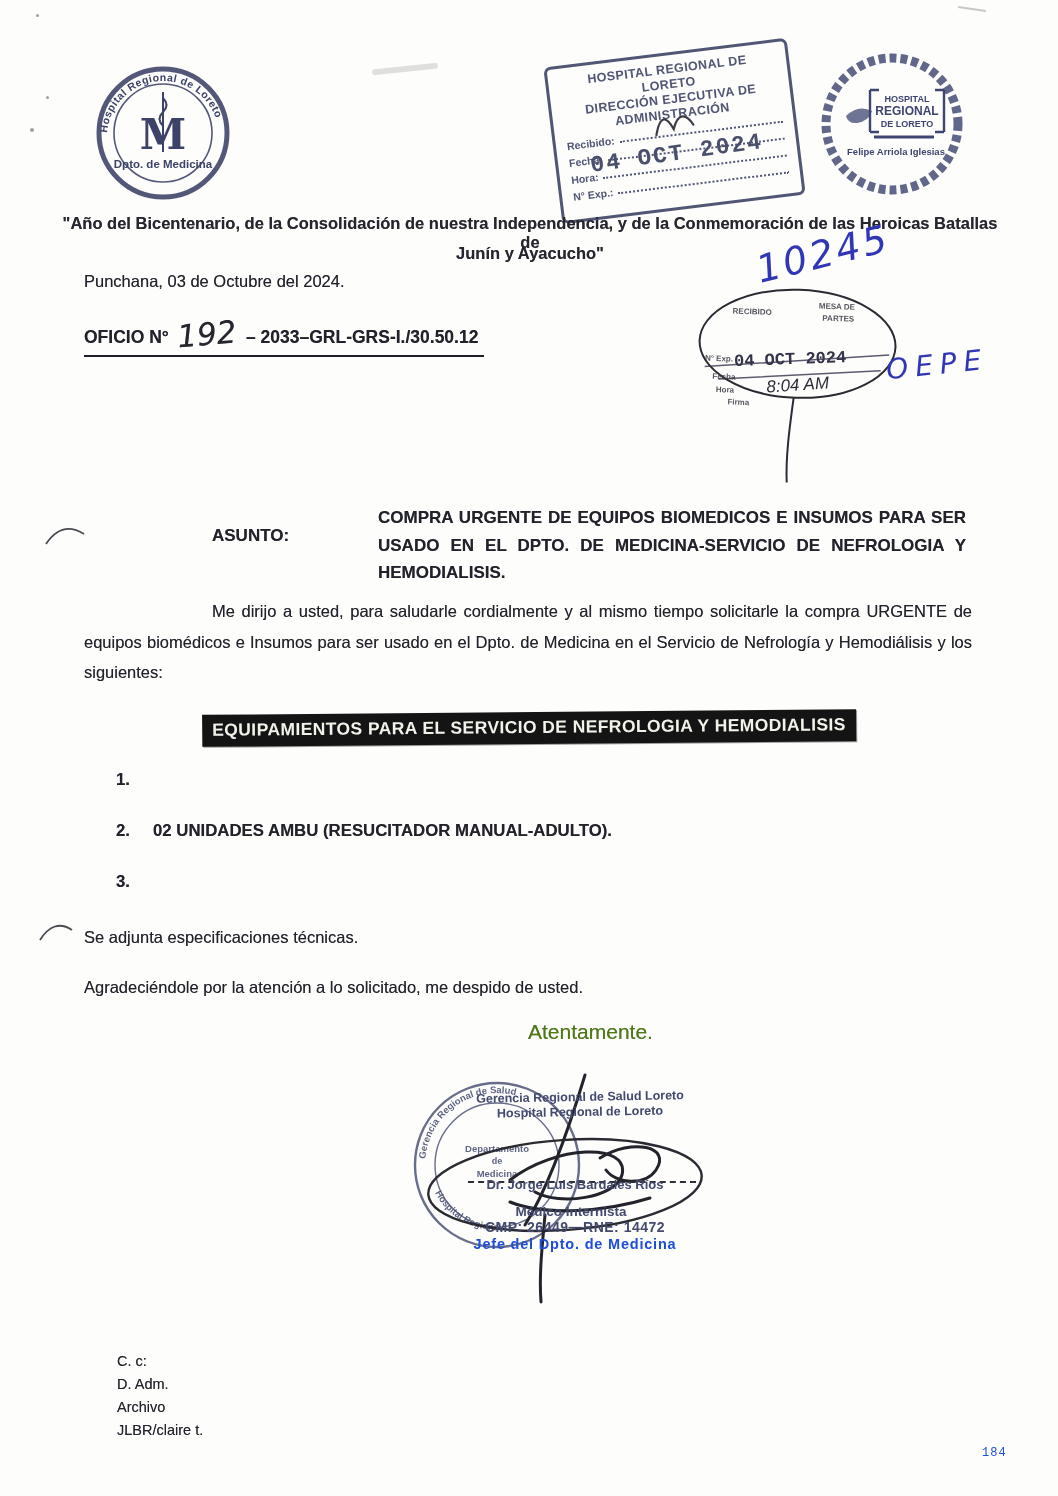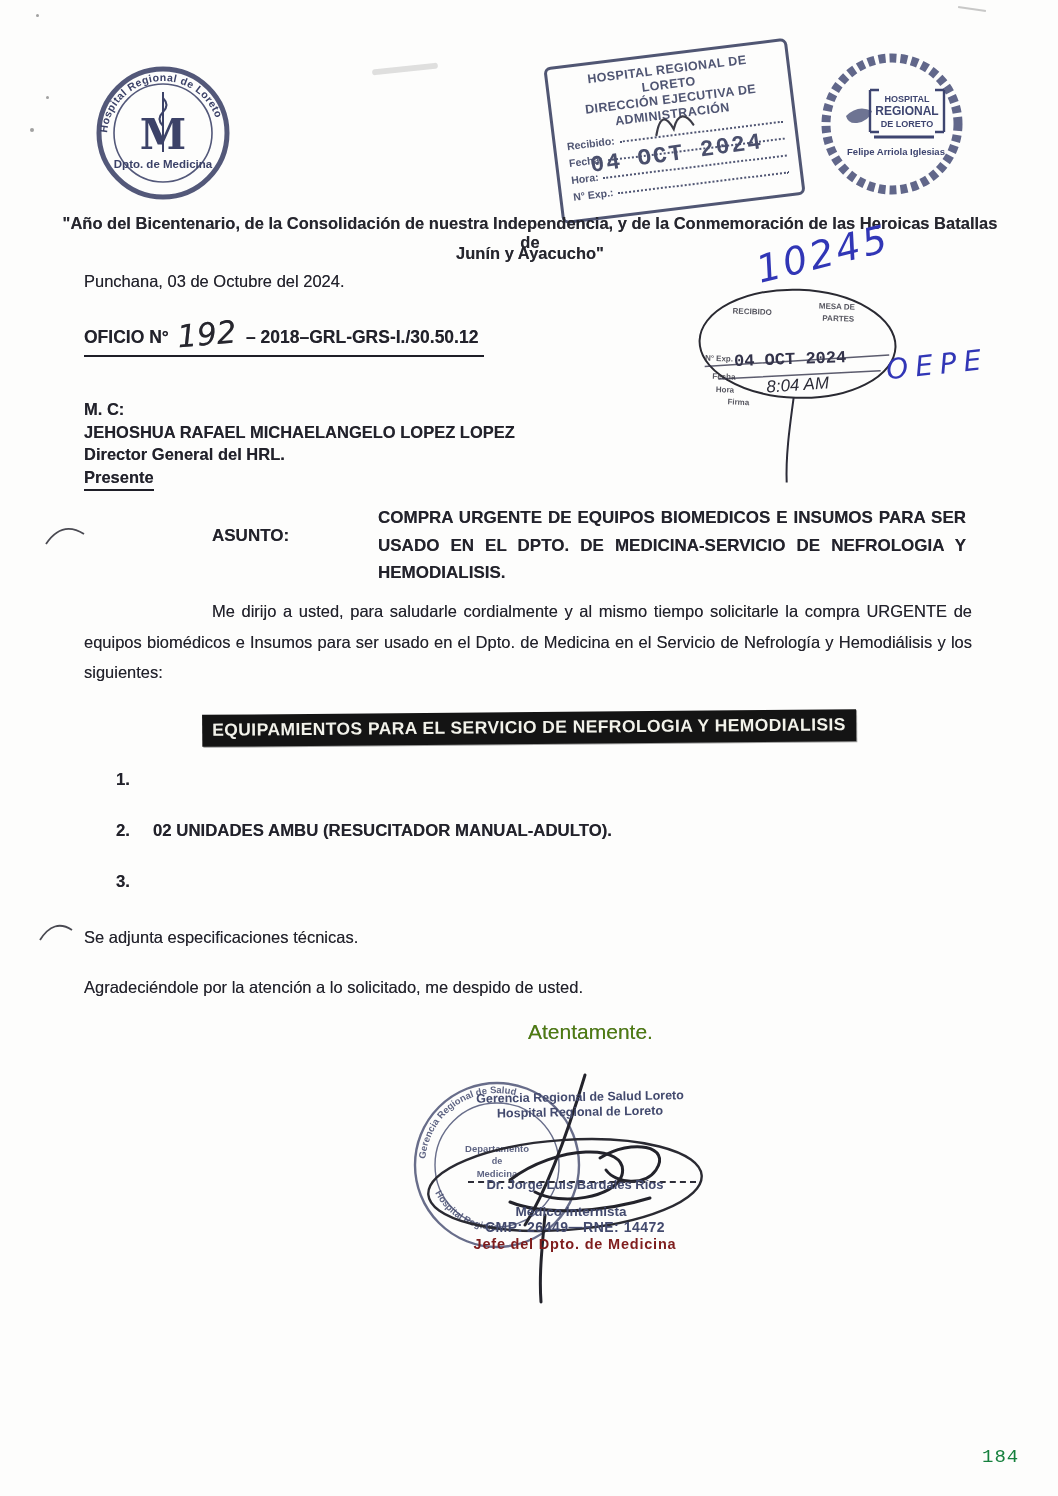--- a/index.html
+++ b/index.html
@@ -27,21 +27,21 @@
                  transform:translateX(-50%) rotate(-0.5deg);box-shadow:1px 1px 0 rgba(20,20,20,.4);}
   .list{width:870px;}
   .list-item{display:flex;gap:15px;font-size:16.8px;font-weight:700;margin-bottom:31px;}
   .list-num{width:22px;}
   .note{font-size:16.5px;}
   .valediction{font-size:21px;color:#4d7c0f;}
   .navy{color:#434a6e;}
   .sig-line{text-align:center;font-weight:700;}
   .dash-line{border-top:2.5px dashed #2e2e38;}
   .cc{font-size:14.5px;line-height:23px;}
-  .pagenum{font-family:"Liberation Mono",monospace;font-size:19px;letter-spacing:1px;color:#15803d;}
+  .pagenum{font-family:"Liberation Mono",monospace;font-size:12px;letter-spacing:1px;color:#1d4ed8;}
   
   .admin-stamp{width:245px;height:158px;border:3px solid #424868;border-radius:7px;
                transform:rotate(-7deg);color:#424868;padding:7px 11px;box-sizing:border-box;
                font-weight:700;opacity:.92;}
   .as-h{font-size:12.5px;letter-spacing:.4px;text-align:center;line-height:15px;}
   .as-row{display:flex;font-size:10.5px;margin-top:5px;align-items:flex-end;}
   .as-dots{flex:1;border-bottom:2px dotted #424868;margin:0 0 3px 5px;}
   .as-date{position:absolute;left:32px;top:86px;font-family:"Liberation Mono",monospace;
            font-size:23px;font-weight:700;letter-spacing:2px;transform:rotate(-1deg);
            color:#3b4160;white-space:nowrap;}
@@ -111,47 +111,41 @@
 
   <div class="abs quote typed" style="left:60px;top:214px;width:940px;">"Año del Bicentenario, de la Consolidación de nuestra Independencia, y de la Conmemoración de las Heroicas Batallas de</div>
   <div class="abs quote typed" style="left:60px;top:244px;width:940px;">Junín y Ayacucho"</div>
 
   <div class="abs hand registry" style="left:755px;top:232px;">10245</div>
 
   <div class="abs dateline typed" style="left:84px;top:272px;">Punchana, 03 de Octubre del 2024.</div>
 
   <div class="abs oficio typed" style="left:84px;top:314px;">
     <span class="oficio-underline">
-      <span>OFICIO N°</span><span class="hand-dark hand-num">192</span><span>– 2018–GRL-GRS-I./30.50.12</span>
+      <span>OFICIO N°</span><span class="hand-dark hand-num">192</span><span>– 2033–GRL-GRS-I./30.50.12</span>
     </span>
   </div>
 
   <svg class="abs" style="left:688px;top:278px;transform:rotate(2deg);" width="230" height="220" viewBox="0 0 230 220">
     <ellipse cx="108" cy="66" rx="98" ry="54" fill="none" stroke="#2a2a32" stroke-width="2"></ellipse>
     <text x="42" y="38" font-size="8" font-weight="bold" fill="#3a3a45" opacity=".85">RECIBIDO</text>
     <text x="128" y="30" font-size="8" font-weight="bold" fill="#3a3a45" opacity=".85">MESA DE</text>
     <text x="132" y="42" font-size="8" font-weight="bold" fill="#3a3a45" opacity=".85">PARTES</text>
     <text x="16" y="86" font-size="8" font-weight="bold" fill="#3a3a45" opacity=".85">N° Exp.</text>
     <text x="44" y="86" font-family="Liberation Mono,monospace" font-size="17" font-weight="bold" fill="#33334a" transform="rotate(-4 108 66)">04 OCT 2024</text>
     <path d="M16,92 L200,74 M30,104 L192,90" stroke="#33334a" stroke-width="1.5" fill="none" opacity=".8"></path>
     <text x="24" y="104" font-size="8" font-weight="bold" fill="#3a3a45" opacity=".85">Fecha</text>
     <text x="28" y="117" font-size="8" font-weight="bold" fill="#3a3a45" opacity=".85">Hora</text>
     <text x="40" y="129" font-size="8" font-weight="bold" fill="#3a3a45" opacity=".85">Firma</text>
     <text x="78" y="112" font-size="17" font-style="italic" fill="#2c2c38" transform="rotate(-6 115 105)">8:04 AM</text>
     <path d="M106,120 C103,150 100,178 102,205" stroke="#2c2c38" stroke-width="2" fill="none"></path>
   </svg>
 
   <div class="abs hand oepe" style="left:886px;top:348px;">OEPE</div>
 
-  <div class="abs typed" style="left:84px;top:398px;">
-    <div class="addr">M. C:</div>
-    <div class="addr">JEHOSHUA RAFAEL MICHAELANGELO LOPEZ LOPEZ</div>
-    <div class="addr">Director General del HRL.</div>
-    <div class="addr"><span class="presente">Presente</span></div>
-  </div>
 
   <svg class="abs" style="left:44px;top:520px;" width="44" height="30" viewBox="0 0 44 30">
     <path d="M2,24 Q18,0 40,14" stroke="#4a4a52" stroke-width="1.8" fill="none"></path>
   </svg>
 
   <div class="abs subj-label typed" style="left:212px;top:506px;">ASUNTO:</div>
   <div class="abs subj-text typed" style="left:378px;top:504px;">COMPRA URGENTE DE EQUIPOS BIOMEDICOS E INSUMOS PARA SER USADO EN EL DPTO. DE MEDICINA-SERVICIO DE NEFROLOGIA Y HEMODIALISIS.</div>
 
   <div class="abs body-par typed" style="left:84px;top:596px;">Me dirijo a usted,  para saludarle cordialmente y al mismo tiempo solicitarle la compra URGENTE de equipos biomédicos e Insumos para ser usado en el Dpto. de Medicina en el Servicio de Nefrología y Hemodiálisis y los siguientes:</div>
 
@@ -206,18 +200,24 @@
       <path d="M 185,175 C 182,208 179,235 181,262"></path>
     </g>
   </svg>
 
   <div class="abs sig-line navy" style="left:420px;top:1090px;width:320px;font-size:12.5px;transform:rotate(-1deg);">Gerencia Regional de Salud Loreto</div>
   <div class="abs sig-line navy" style="left:420px;top:1105px;width:320px;font-size:12.5px;transform:rotate(-1deg);">Hospital Regional de Loreto</div>
   <div class="abs dash-line" style="left:468px;top:1181px;width:228px;"></div>
   <div class="abs sig-line navy" style="left:425px;top:1177px;width:300px;font-size:13px;">Dr. Jorge Luis Bardales Ríos</div>
   <div class="abs sig-line navy" style="left:421px;top:1204px;width:300px;font-size:13.5px;">Médico Internista</div>
   <div class="abs sig-line navy" style="left:425px;top:1219px;width:300px;font-size:14px;letter-spacing:.5px;">CMP: 26449—RNE: 14472</div>
-  <div class="abs sig-line" style="left:420px;top:1236px;width:310px;font-size:14.5px;letter-spacing:.8px;color:#7f1d1d;">Jefe del Dpto. de Medicina</div>
-
+  <div class="abs sig-line" style="left:420px;top:1236px;width:310px;font-size:14.5px;letter-spacing:.8px;color:#1d4ed8;">Jefe del Dpto. de Medicina</div>
+
+  <div class="abs cc typed" style="left:117px;top:1350px;">
+    <div>C. c:</div>
+    <div>D. Adm.</div>
+    <div>Archivo</div>
+    <div>JLBR/claire t.</div>
+  </div>
 
   <div class="abs pagenum" style="left:982px;top:1446px;">184</div>
 
 </div>
 
 </body></html>

